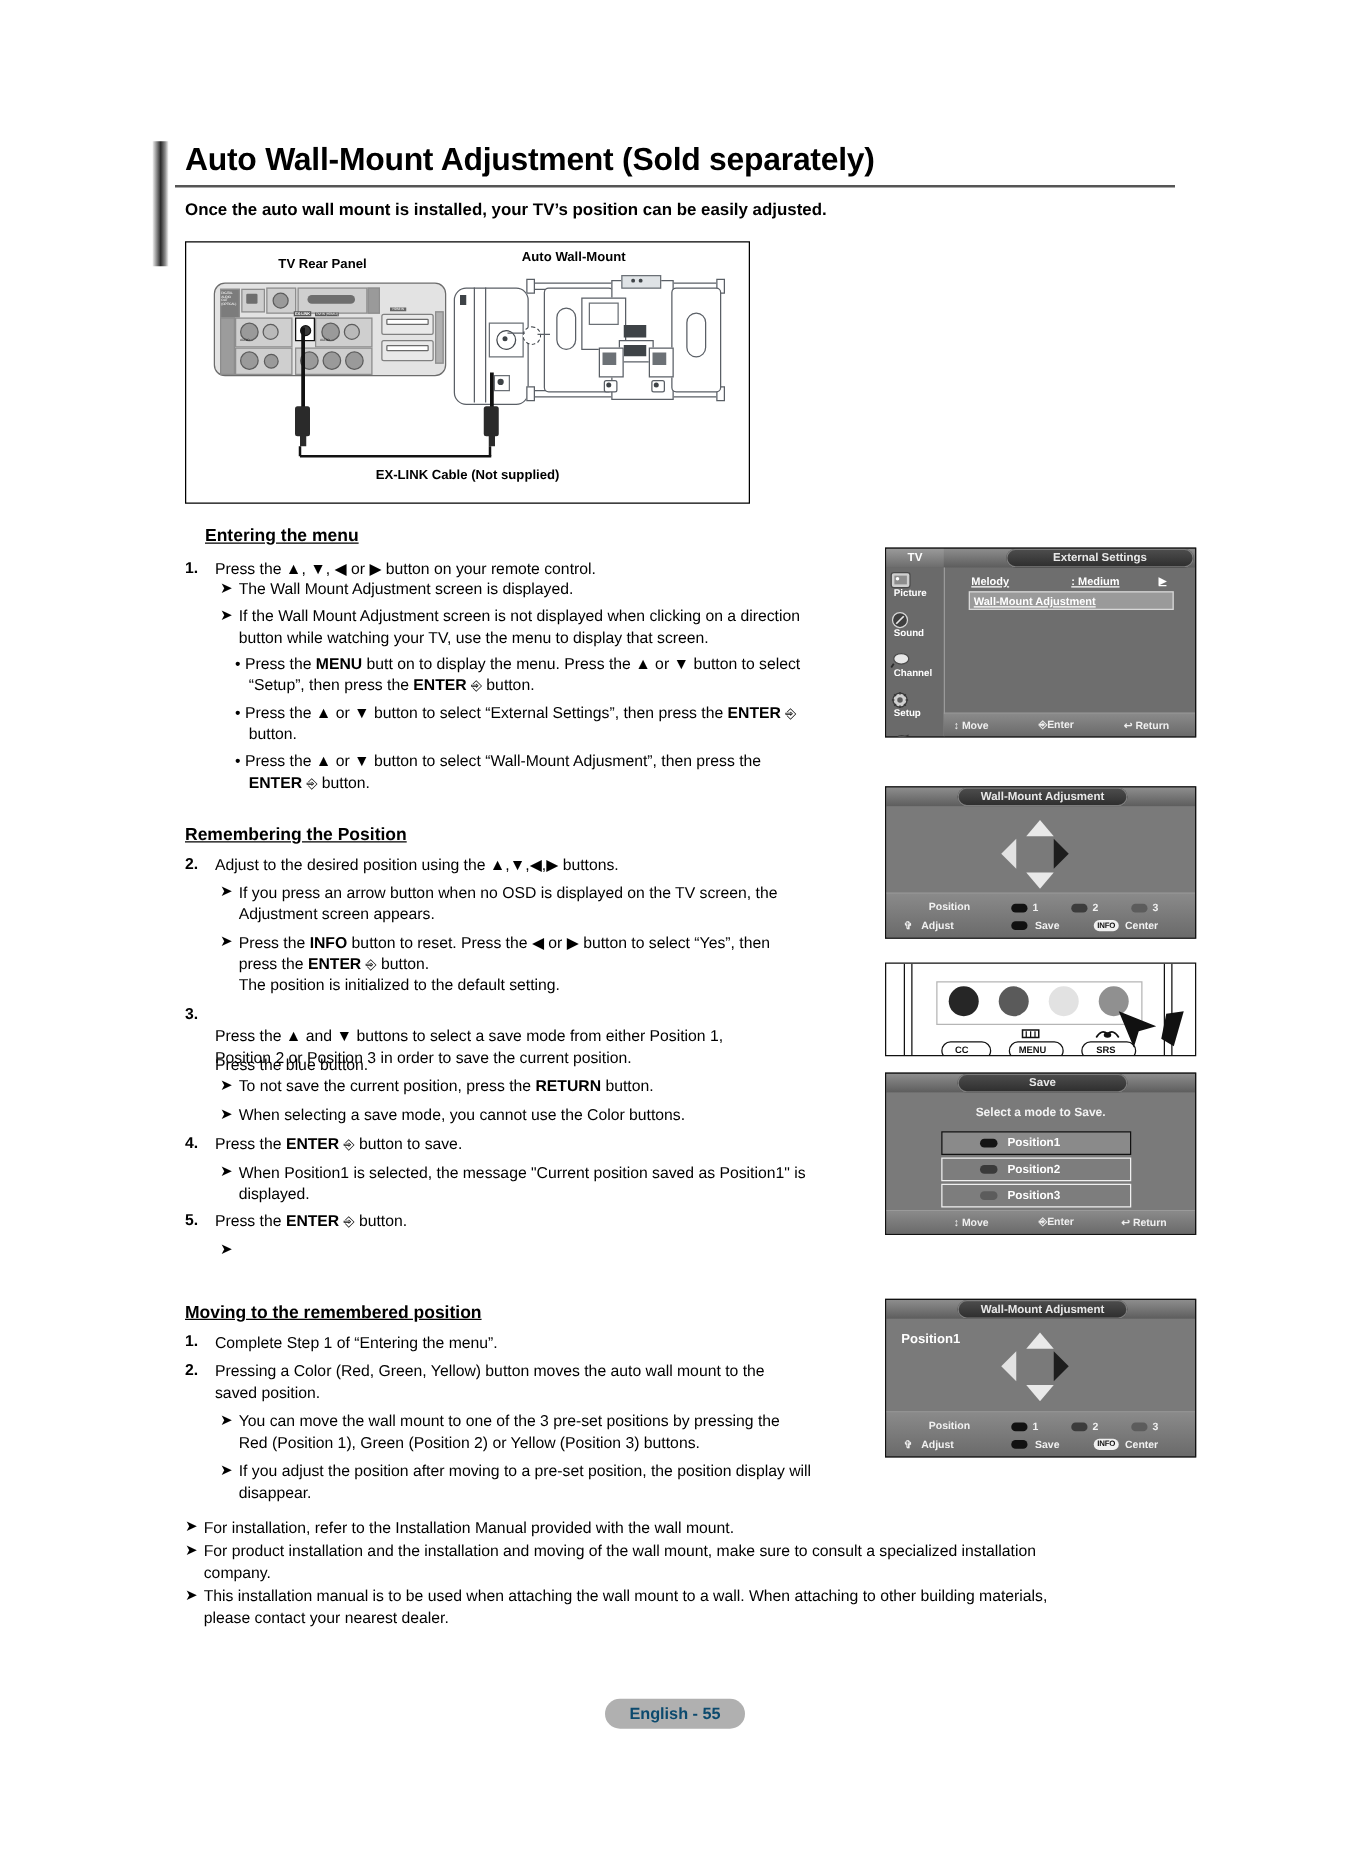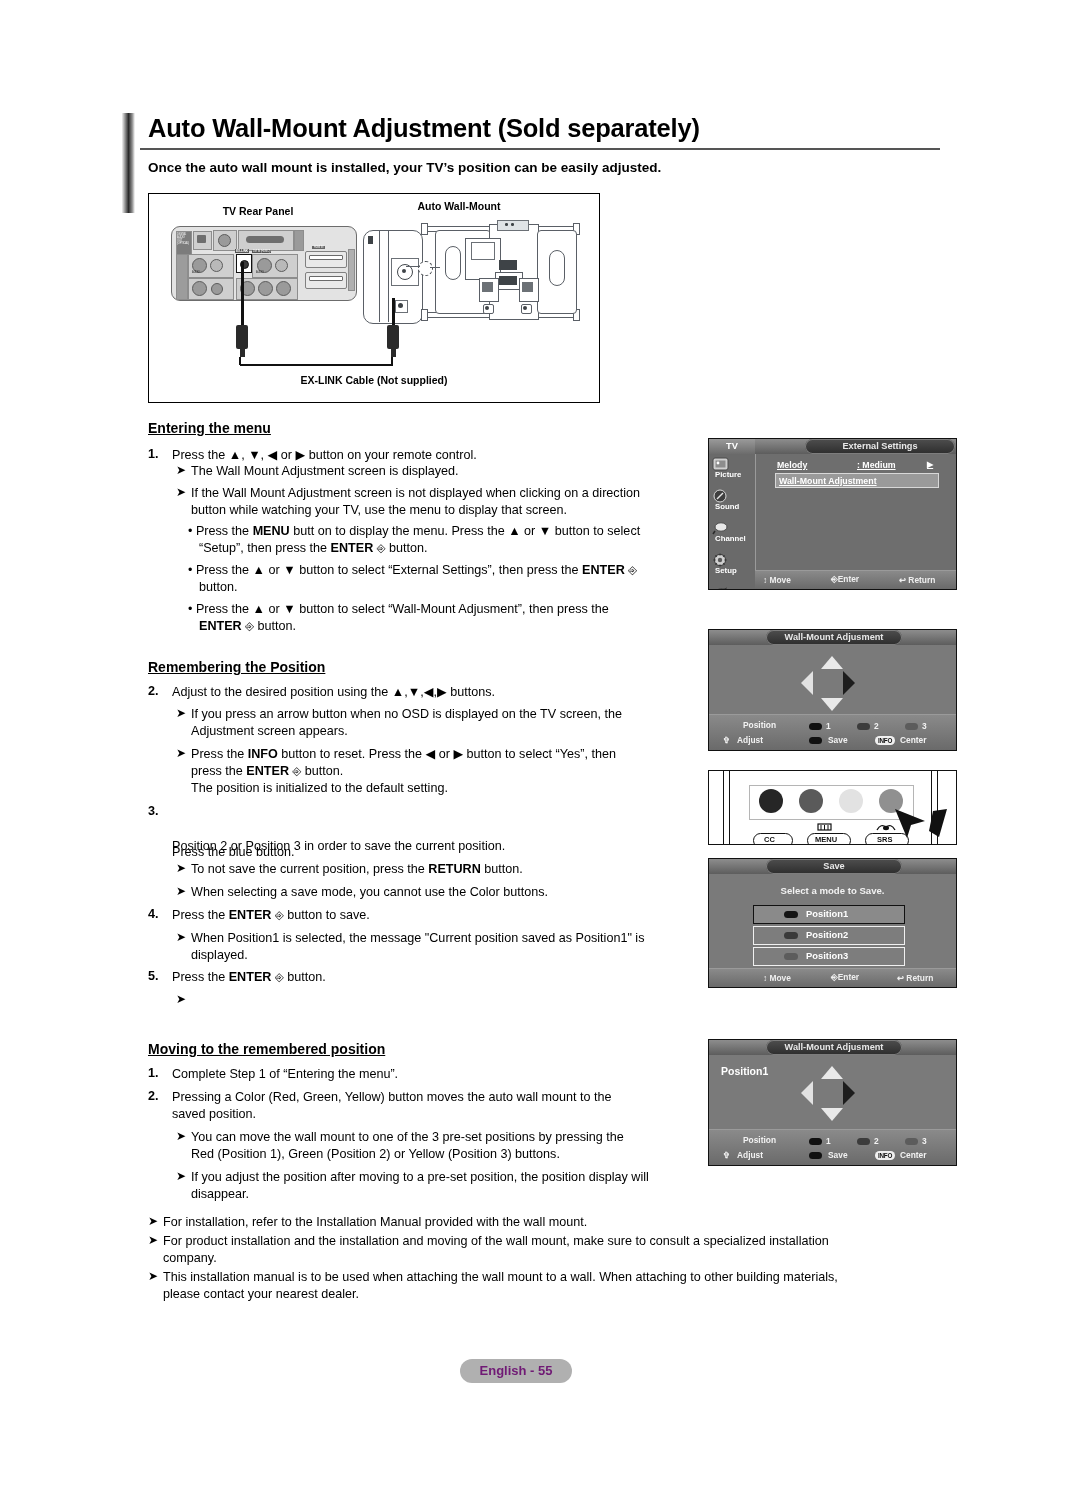--- a/index.html
+++ b/index.html
@@ -123,23 +123,23 @@
 
   
   .remote{position:absolute;border:1.5px solid #111;background:#fff;box-sizing:border-box;overflow:hidden;}
   .rm-btn{position:absolute;border-radius:50%;}
   .rm-label{position:absolute;font-size:7.5px;font-weight:bold;color:#111;}
   .rm-cap{position:absolute;border:1.6px solid #111;border-radius:9px;height:13px;background:#fff;}
   .rm-tray{position:absolute;border:1.4px solid #b5b5b5;background:#fff;}
   .rm-vline{position:absolute;background:#111;width:1.4px;}
 
   .footer-pill{
-    position:absolute;left:460px;top:1359px;width:112px;height:24px;
+    position:absolute;left:484px;top:1359px;width:112px;height:24px;
     background:#b0b0b0;border-radius:12px;
-    font-size:13px;font-weight:bold;text-align:center;line-height:24px;color:#701a75;
+    font-size:13px;font-weight:bold;text-align:center;line-height:24px;color:#0c4a6e;
   }
 </style>
 </head>
 <body>
 
 <div class="page">
 
   <div class="title-bar-deco"></div>
   <h1 class="doc-title">Auto Wall-Mount Adjustment (Sold separately)</h1>
   <div class="title-rule"></div>
@@ -242,21 +242,21 @@
 
     <div class="cbl-line" style="left:92px;top:68px;width:2.8px;height:66px;"></div>
     <div class="plug" style="left:87px;top:131px;"></div>
     <div class="cbl-line" style="left:243px;top:104px;width:2.8px;height:30px;"></div>
     <div class="plug" style="left:238px;top:131px;"></div>
     <div class="cbl-line" style="left:91px;top:170px;width:153px;height:2px;"></div>
     <div class="cbl-line" style="left:90px;top:163px;width:2px;height:8px;"></div>
     <div class="cbl-line" style="left:242px;top:163px;width:2px;height:8px;"></div>
   </div>
 
-  <div class="sec-head" style="left:148px;top:420px;">Entering the menu</div>
+  <div class="sec-head" style="left:164px;top:420px;">Entering the menu</div>
 
   <div class="num" style="left:148px;top:447px;">1.</div>
   <div class="txt" style="left:172px;top:447px;width:520px;">Press the ▲, ▼, ◀ or ▶ button on your remote control.</div>
 
   <div class="bullet-mark arr" style="left:176px;top:463px;">➤</div>
   <div class="txt" style="left:191px;top:463px;width:500px;">The Wall Mount Adjustment screen is displayed.</div>
 
   <div class="bullet-mark arr" style="left:176px;top:485px;">➤</div>
   <div class="txt" style="left:191px;top:485px;width:510px;">If the Wall Mount Adjustment screen is not displayed when clicking on a direction</div>
   <div class="txt" style="left:191px;top:502px;width:510px;">button while watching your TV, use the menu to display that screen.</div>
@@ -293,20 +293,21 @@
   <div class="txt" style="left:191px;top:746px;width:505px;">
     <span>Press the </span><b>INFO</b><span> button to reset. Press the ◀ or ▶ button to select “Yes”, then</span>
   </div>
   <div class="txt" style="left:191px;top:763px;width:505px;">
     <span>press the </span><b>ENTER</b><span class="ent"> ⎆</span><span> button.</span>
   </div>
   <div class="txt" style="left:191px;top:780px;width:505px;">The position is initialized to the default setting.</div>
 
   <div class="num" style="left:148px;top:804px;">3.</div>
   <div class="txt" style="left:172px;top:804px;width:520px;margin-top:40px;">Press the blue button.</div>
+  <div class="txt" style="left:172px;top:821px;width:520px;">Press the ▲ and ▼ buttons to select a save mode from either Position 1,</div>
   <div class="txt" style="left:172px;top:838px;width:520px;">Position 2 or Position 3 in order to save the current position.</div>
 
   <div class="bullet-mark arr" style="left:176px;top:861px;">➤</div>
   <div class="txt" style="left:191px;top:861px;width:505px;">
     <span>To not save the current position, press the </span><b>RETURN</b><span> button.</span>
   </div>
 
   <div class="bullet-mark arr" style="left:176px;top:884px;">➤</div>
   <div class="txt" style="left:191px;top:884px;width:505px;">When selecting a save mode, you cannot use the Color buttons.</div>
 

